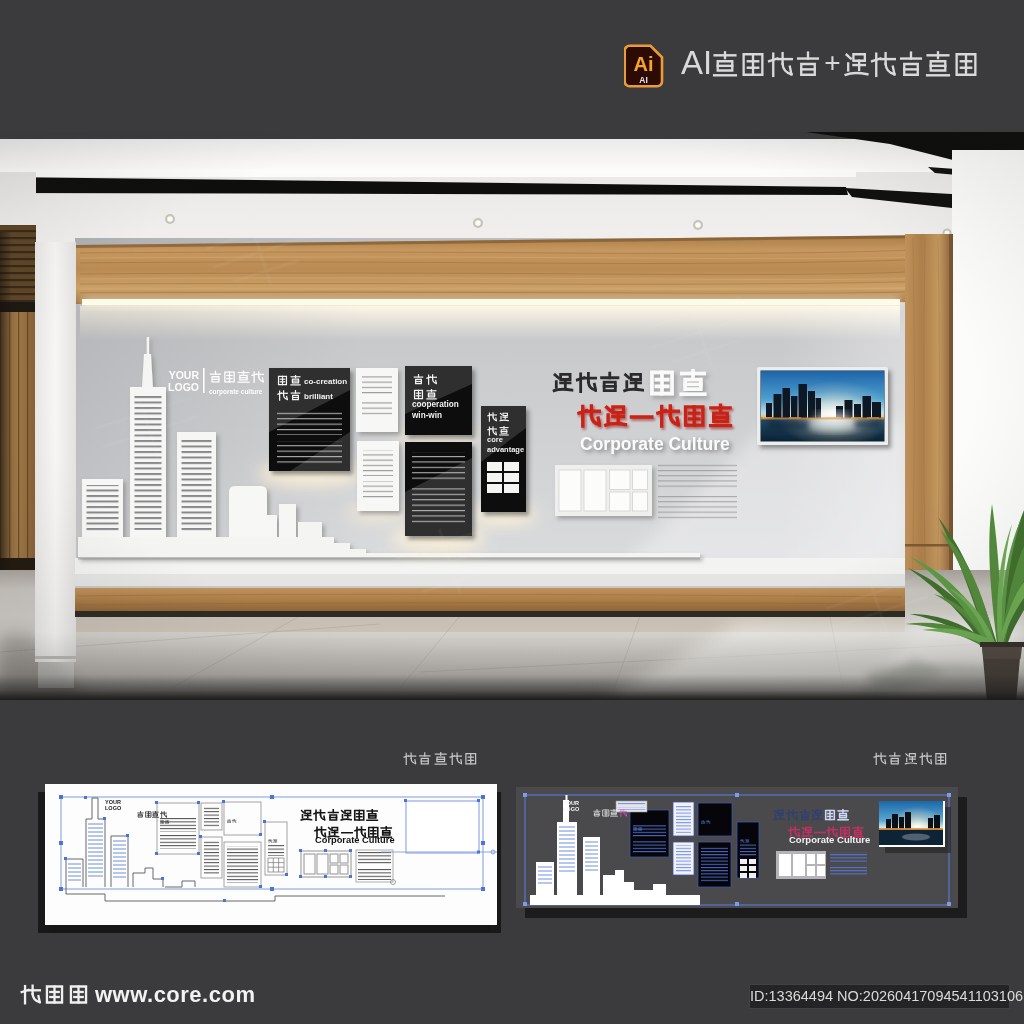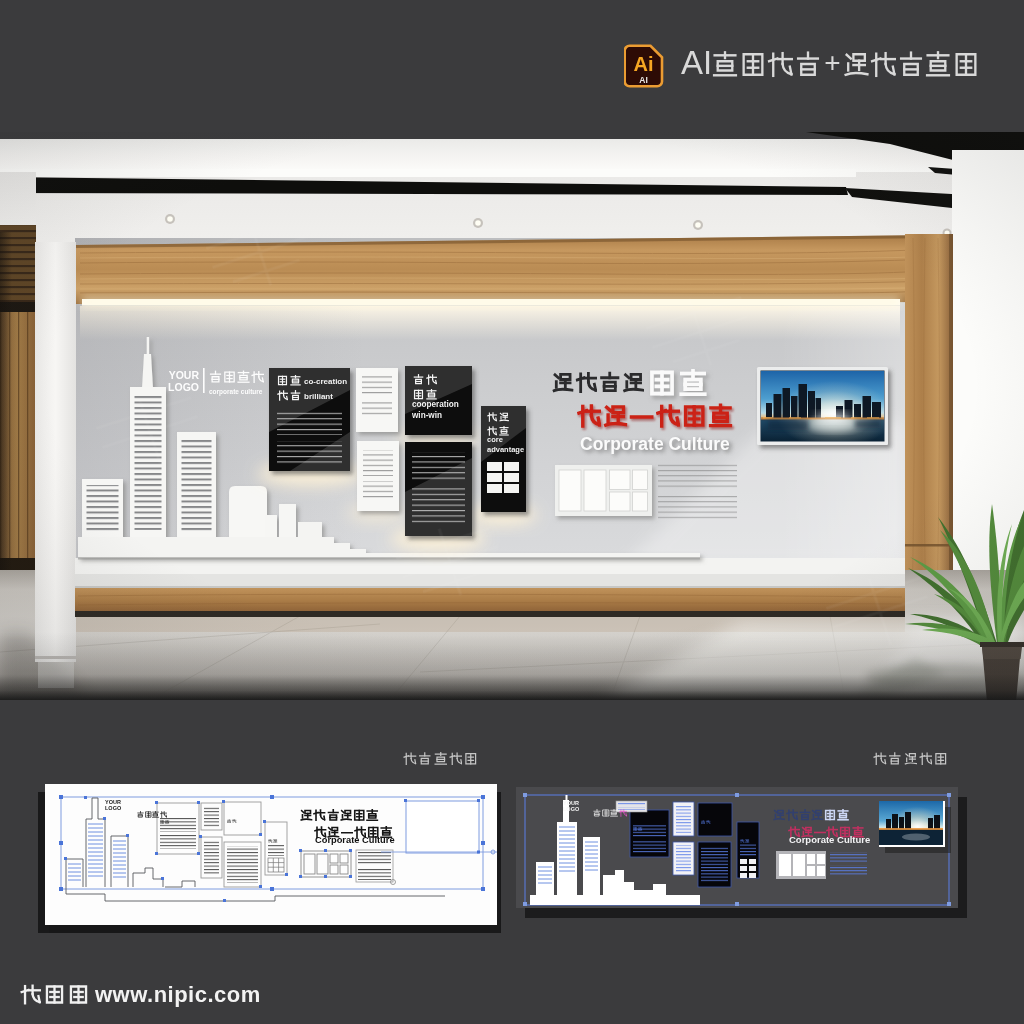--- a/index.html
+++ b/index.html
@@ -884,14 +884,15 @@
           </svg></span></div>
 </div>
 
 <div class="abs" id="nipic" style="left:20px;top:984px"><span class="zh" style="width:21px;height:21px;color:#f0f0f0;margin-right:3px"><svg viewBox="0 0 100 100" preserveAspectRatio="none">
           <use href="#k2" style="stroke-width:11px"></use>
         </svg></span><span class="zh" style="width:21px;height:21px;color:#f0f0f0;margin-right:3px"><svg viewBox="0 0 100 100" preserveAspectRatio="none">
           <use href="#k3" style="stroke-width:11px"></use>
         </svg></span><span class="zh" style="width:21px;height:21px;color:#f0f0f0;margin-right:3px"><svg viewBox="0 0 100 100" preserveAspectRatio="none">
           <use href="#k3" style="stroke-width:11px"></use>
         </svg></span></div>
-<div class="abs" style="left:95px;top:982px;color:#f2f2f2;font-weight:bold;font-size:22px;letter-spacing:.5px;">www.nipic.com</div>
+<div class="abs" style="left:95px;top:982px;color:#f2f2f2;font-weight:bold;font-size:22px;letter-spacing:.5px;">www.core.com</div>
+<div class="abs" style="left:749px;top:984px;width:261px;height:25px;background:#242426;border:1px solid #414143;color:#dadada;font-size:14.5px;line-height:23px;text-align:center;white-space:nowrap;">ID:13364494 NO:20260417094541103106</div>
 </div>
 
 </body></html>

